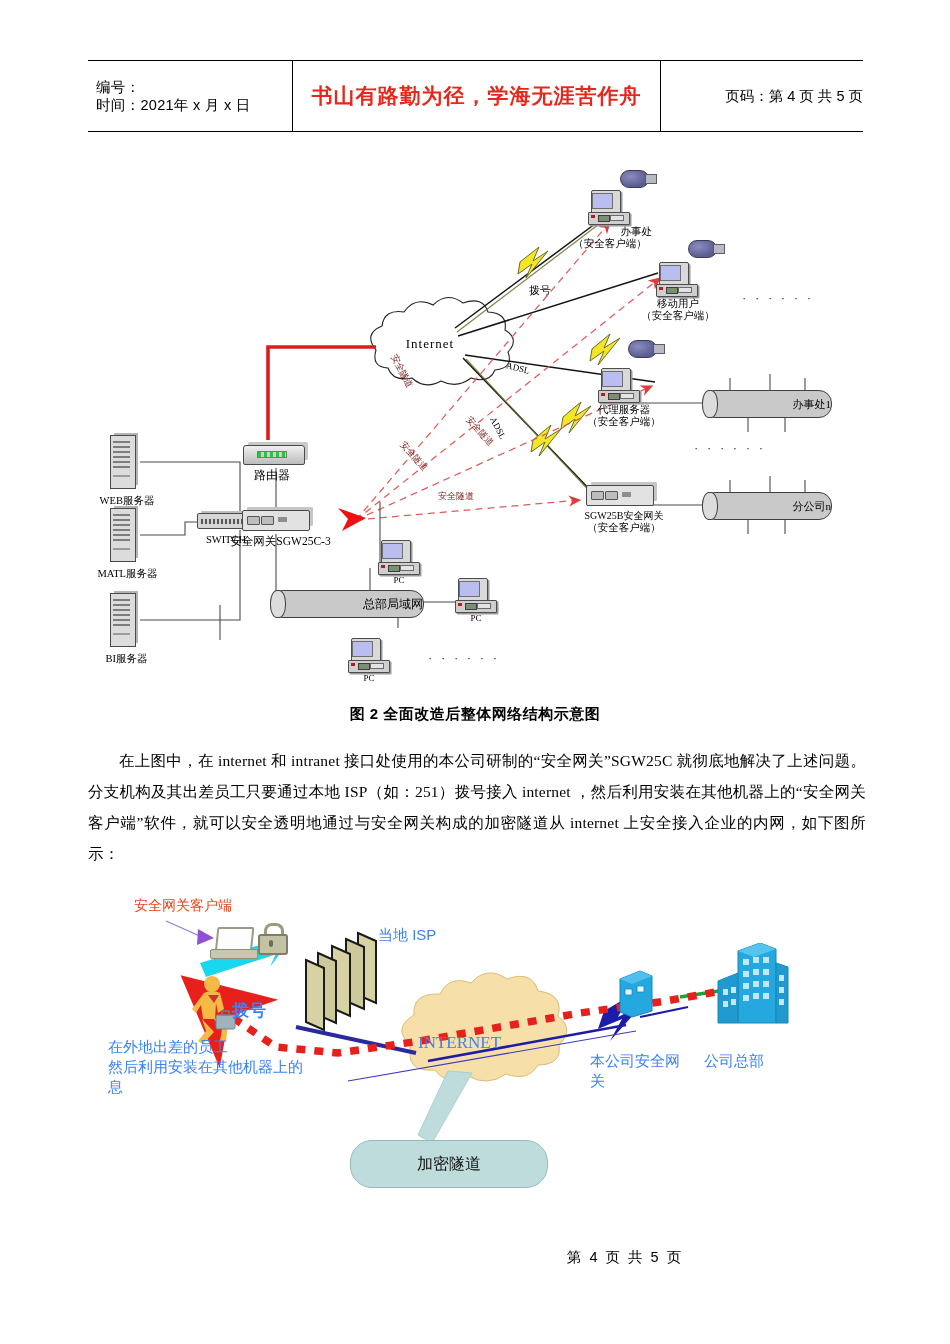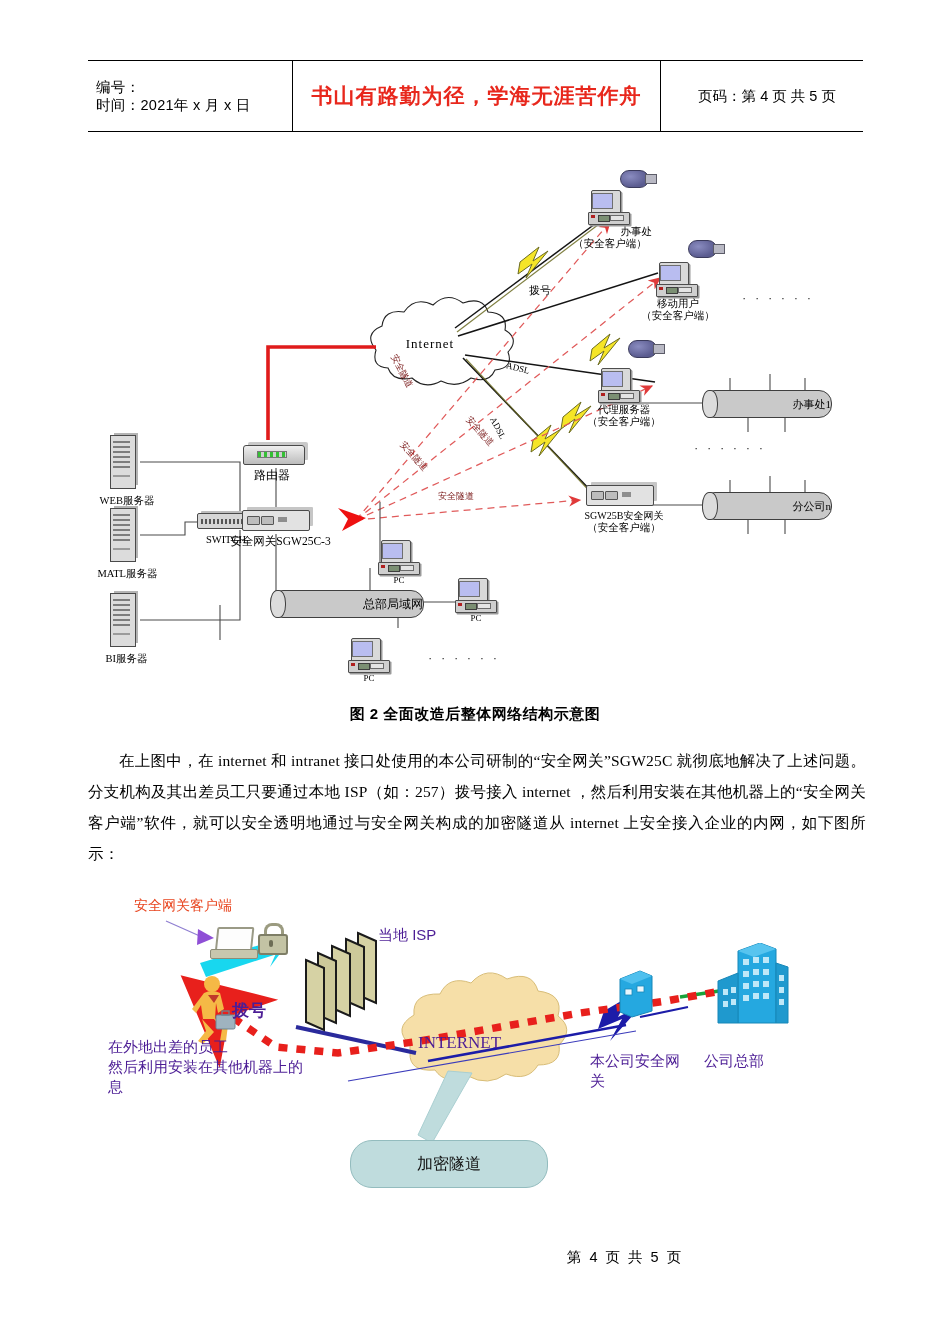--- a/index.html
+++ b/index.html
@@ -10,21 +10,21 @@
   }
   .page{position:relative;width:950px;height:1344px;}
 
   
   .hdr{position:absolute;left:88px;top:60px;width:775px;height:70px;
        border-top:1.6px solid #000;border-bottom:1.6px solid #000;
        display:flex;align-items:stretch;}
   .hdr-cell{display:flex;flex-direction:column;justify-content:center;}
   .hdr-c1{width:196px;padding-left:8px;border-right:1.2px solid #000;}
   .hdr-c2{flex:1;border-right:1.2px solid #000;display:flex;align-items:center;}
-  .hdr-c3{width:192px;display:flex;align-items:center;padding-left:10px;}
+  .hdr-c3{width:192px;display:flex;align-items:flex-end;padding-left:10px;}
   .hdr-line{font-size:14.5px;line-height:18px;letter-spacing:.3px;font-family:"Liberation Sans",sans-serif;}
   .slogan{color:#e8271c;font-size:21px;font-weight:bold;letter-spacing:1px;
           font-family:"Liberation Serif","DejaVu Serif",serif;}
   .pageno{font-size:14.5px;font-family:"Liberation Sans",sans-serif;}
 
   
   .fig1{position:absolute;left:80px;top:150px;width:800px;height:545px;}
   .fig1 svg{position:absolute;left:0;top:0;}
   .lbl{position:absolute;font-family:"Liberation Serif","DejaVu Serif",serif;
        font-size:10.5px;color:#000;white-space:nowrap;line-height:12px;text-align:center;}
@@ -83,21 +83,21 @@
   .caption{position:absolute;left:0;top:705px;width:950px;text-align:center;
            font-size:15px;font-weight:bold;font-family:"Liberation Sans",sans-serif;letter-spacing:.5px;}
   .body{position:absolute;left:88px;top:745px;width:778px;font-size:15.5px;line-height:31px;
         text-align:justify;letter-spacing:.2px;}
   .body p{margin:0;text-indent:2em;}
 
   
   .fig2{position:absolute;left:80px;top:885px;width:800px;height:330px;}
   .fig2 svg{position:absolute;left:0;top:0;}
   .f2lbl{position:absolute;font-family:"Liberation Sans",sans-serif;font-size:15px;
-         color:#4c1d95;white-space:nowrap;line-height:20px;}
+         color:#3b82f6;white-space:nowrap;line-height:20px;}
   .f2red{color:#e8441e;font-size:14px;}
 
   
   .laptop{position:absolute;width:46px;height:32px;}
   .laptop .lid{position:absolute;left:6px;top:0;width:33px;height:23px;background:#fdfdfd;
                border:2px solid #9a9a86;border-radius:2px;transform:skewX(-6deg);}
   .laptop .kb{position:absolute;left:0;top:22px;width:46px;height:8px;background:#c8c7ae;
               border:1.5px solid #8d8d78;border-radius:2px;}
   
   .lock{position:absolute;width:26px;height:28px;}
@@ -391,21 +391,21 @@
 
     <div class="lbl lbl-sm" style="left:294px;top:215px;width:56px;color:#7a1a1a;transform:rotate(62deg);">安全隧道</div>
     <div class="lbl lbl-sm" style="left:372px;top:275px;width:56px;color:#7a1a1a;transform:rotate(48deg);">安全隧道</div>
     <div class="lbl lbl-sm" style="left:306px;top:300px;width:56px;color:#7a1a1a;transform:rotate(48deg);">安全隧道</div>
     <div class="lbl lbl-sm" style="left:348px;top:340px;width:56px;color:#7a1a1a;">安全隧道</div>
   </div>
 
   <div class="caption">图 2 全面改造后整体网络结构示意图</div>
 
   <div class="body">
-    <p>在上图中，在 internet 和 intranet 接口处使用的本公司研制的“安全网关”SGW25C 就彻底地解决了上述问题。分支机构及其出差员工只要通过本地 ISP（如：257）拨号接入 internet ，然后利用安装在其他机器上的“安全网关客户端”软件，就可以安全透明地通过与安全网关构成的加密隧道从 internet 上安全接入企业的内网，如下图所示：</p>
+    <p>在上图中，在 internet 和 intranet 接口处使用的本公司研制的“安全网关”SGW25C 就彻底地解决了上述问题。分支机构及其出差员工只要通过本地 ISP（如：251）拨号接入 internet ，然后利用安装在其他机器上的“安全网关客户端”软件，就可以安全透明地通过与安全网关构成的加密隧道从 internet 上安全接入企业的内网，如下图所示：</p>
   </div>
 
   <div class="fig2">
 
     <svg width="800" height="330">
       <defs>
         <marker id="f2-red-ar" markerWidth="13" markerHeight="13" refX="10" refY="6.5" orient="auto">
           <path d="M0,0.5 L12,6.5 L0,12.5 L3.5,6.5 Z" fill="#e8201c"></path>
         </marker>
       </defs>

